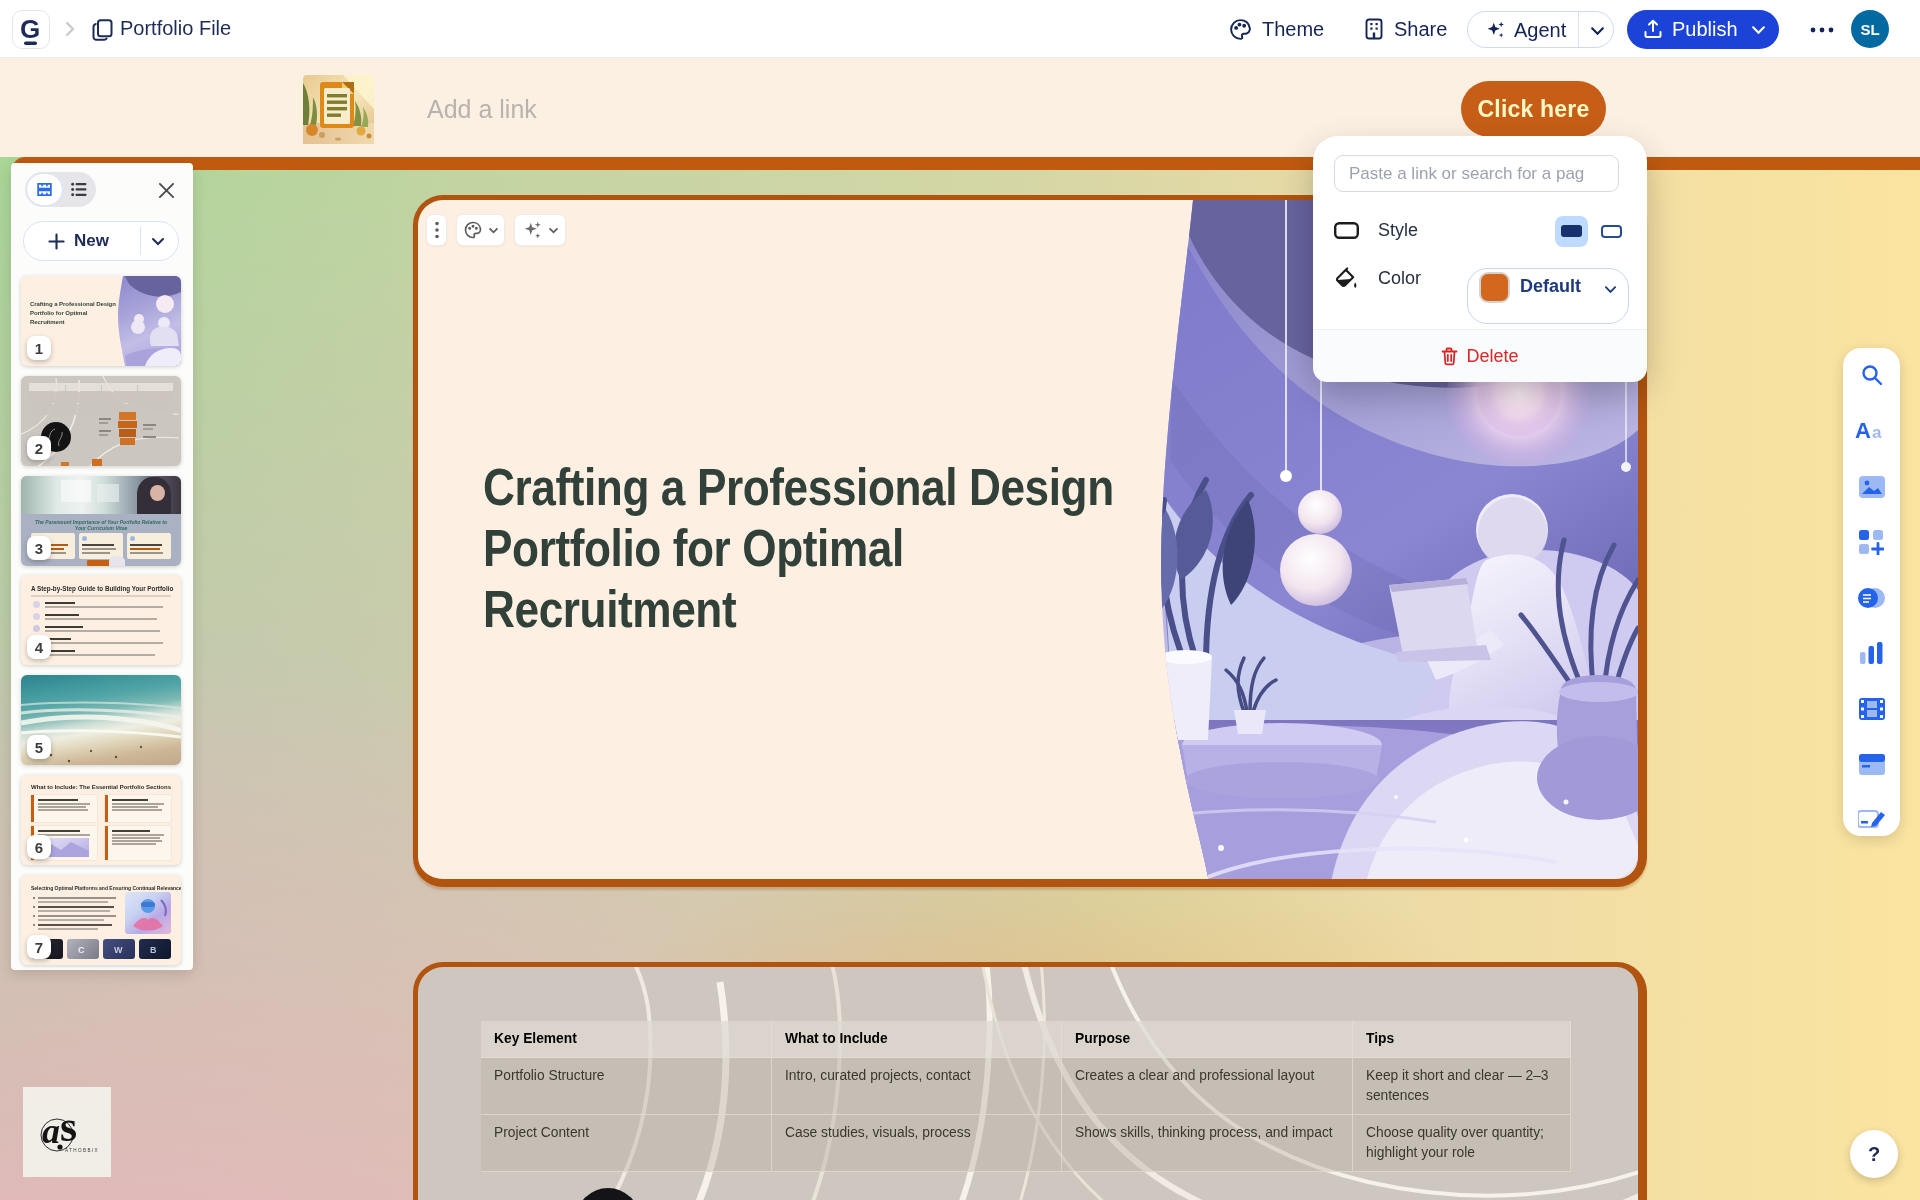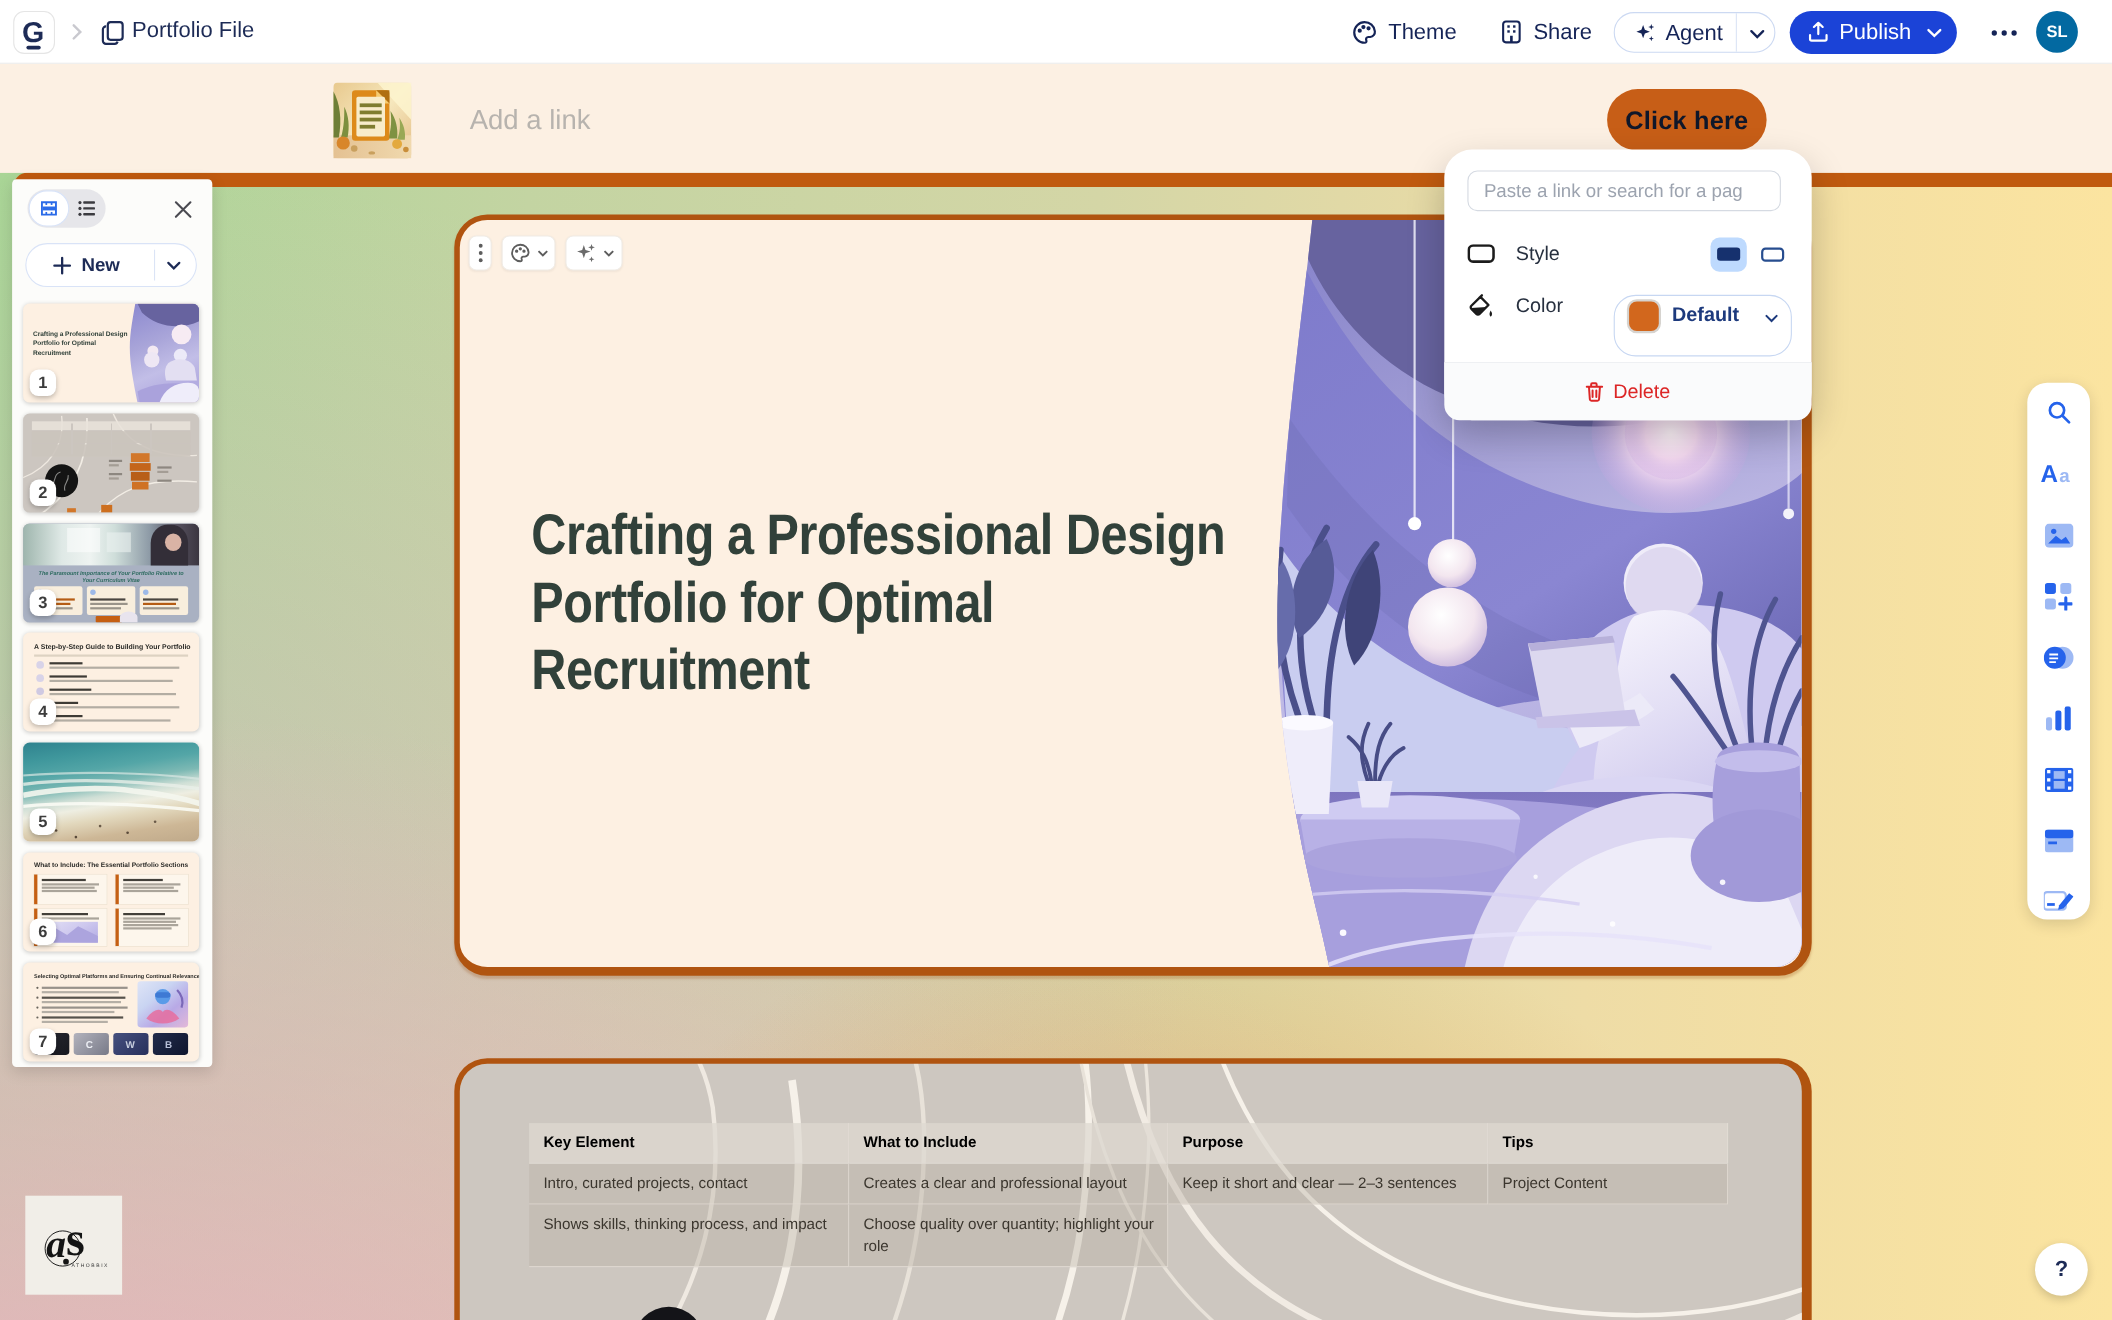--- a/index.html
+++ b/index.html
@@ -10,21 +10,21 @@
 
 #topbar { position:absolute; left:0; top:0; width:1920px; height:58px; background:#fff; border-bottom:1px solid #ececec; z-index:40; }
 #logo { position:absolute; left:12px; top:10px; width:38px; height:39px; border:1px solid #e5e5e5; border-radius:10px; background:#fff; }
 #crumbtext { position:absolute; left:120px; top:17px; font-size:20px; font-weight:500; color:#1d2b56; }
 .topright { position:absolute; top:0; height:58px; display:flex; align-items:center; }
 .tbtn { display:flex; align-items:center; gap:9px; font-size:20px; color:#152457; font-weight:400; }
 
 
 #header { position:absolute; left:0; top:58px; width:1920px; height:99px; background:#fcf0e3; }
 #addlink { position:absolute; left:427px; top:37px; font-size:25px; color:#b7b3ae; }
-#clickhere { position:absolute; left:1461px; top:81px; width:145px; height:56px; background:#c75e17; border-radius:28px; color:#0f172a; font-size:23px; font-weight:600; display:flex; align-items:center; justify-content:center; z-index:45; letter-spacing:0.2px; }
+#clickhere { position:absolute; left:1461px; top:81px; width:145px; height:56px; background:#c75e17; border-radius:28px; color:#fef9c3; font-size:23px; font-weight:600; display:flex; align-items:center; justify-content:center; z-index:45; letter-spacing:0.2px; }
 
 
 #doc { position:absolute; left:0; top:157px; width:1920px; height:1043px;
  background:
   radial-gradient(820px 800px at 55% 120%, rgba(238,148,62,0.72), rgba(238,148,62,0) 76%),
   radial-gradient(2000px 1050px at 0% 125%, rgba(243,175,196,1), rgba(243,175,196,0) 78%),
   radial-gradient(1400px 900px at 5% 62%, rgba(225,180,205,0.45), rgba(225,180,205,0) 72%),
   linear-gradient(to right, #a9d596 0%, #c3d4a2 25%, #d4d6a6 52%, #eedca6 75%, #fbe4a0 100%);
 }
 #orangeband { position:absolute; left:12px; top:157px; width:1908px; height:13px; background:#c05a0f; border-top-left-radius:14px; }
@@ -217,24 +217,26 @@
       <path d="M560,-30 C580,110 640,230 770,290 C900,348 1080,340 1250,270" stroke="#e8e2d9" stroke-width="3"></path>
       <path d="M500,490 C620,410 700,340 780,318 C900,288 1050,308 1230,378" stroke="#ece6dd" stroke-width="5"></path>
       <path d="M850,480 C950,430 1060,400 1230,410" stroke="#f6f1e9" stroke-width="4"></path>
       <circle cx="190" cy="253" r="32" fill="#141418"></circle>
     </svg>
     <div id="table">
       <div class="h">Key Element</div>
         <div class="h">What to Include</div>
         <div class="h">Purpose</div>
         <div class="h">Tips</div>
+      <div class="c">Portfolio Structure</div>
         <div class="c">Intro, curated projects, contact</div>
         <div class="c">Creates a clear and professional layout</div>
         <div class="c">Keep it short and clear — 2–3 sentences</div>
       <div class="c">Project Content</div>
+        <div class="c">Case studies, visuals, process</div>
         <div class="c">Shows skills, thinking process, and impact</div>
         <div class="c">Choose quality over quantity; highlight your role</div>
     </div>
     <ellipse class="abs"></ellipse>
   </div>
 
   <div id="header">
     <svg style="position:absolute; left:303px; top:17px;" width="71" height="69" viewBox="0 0 71 69">
       <defs>
         <linearGradient id="hdrbg" x1="0" y1="0" x2="1" y2="1">

